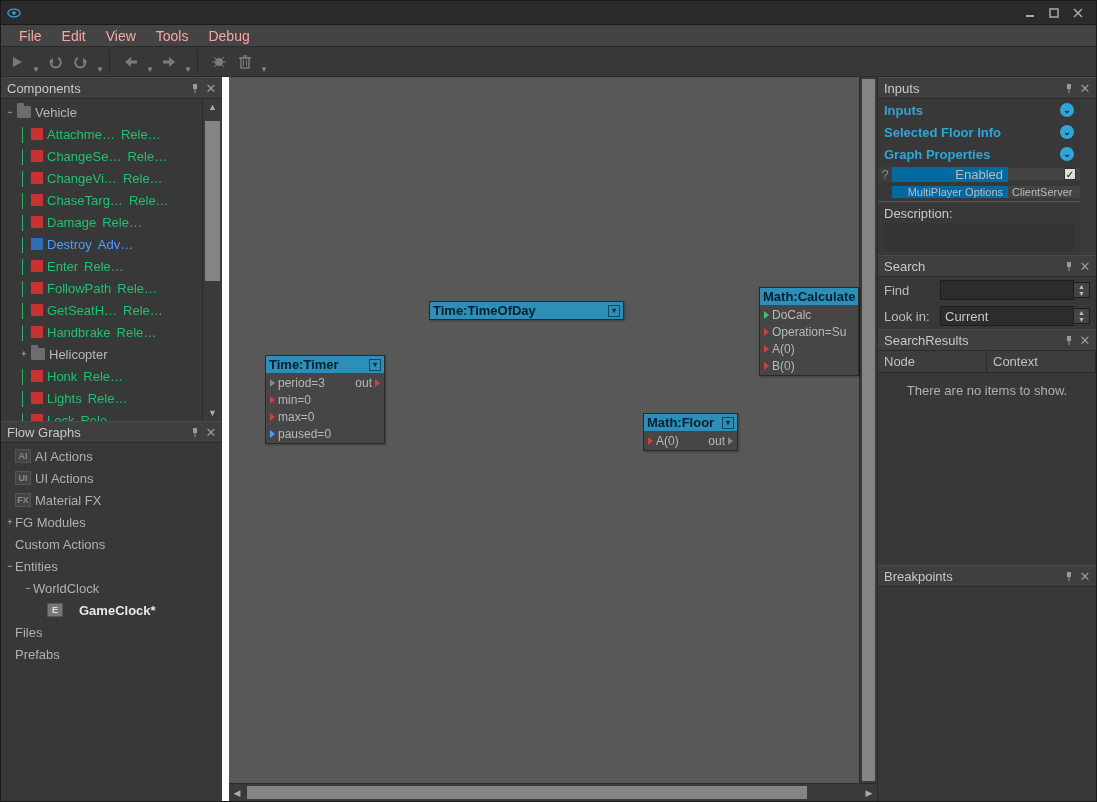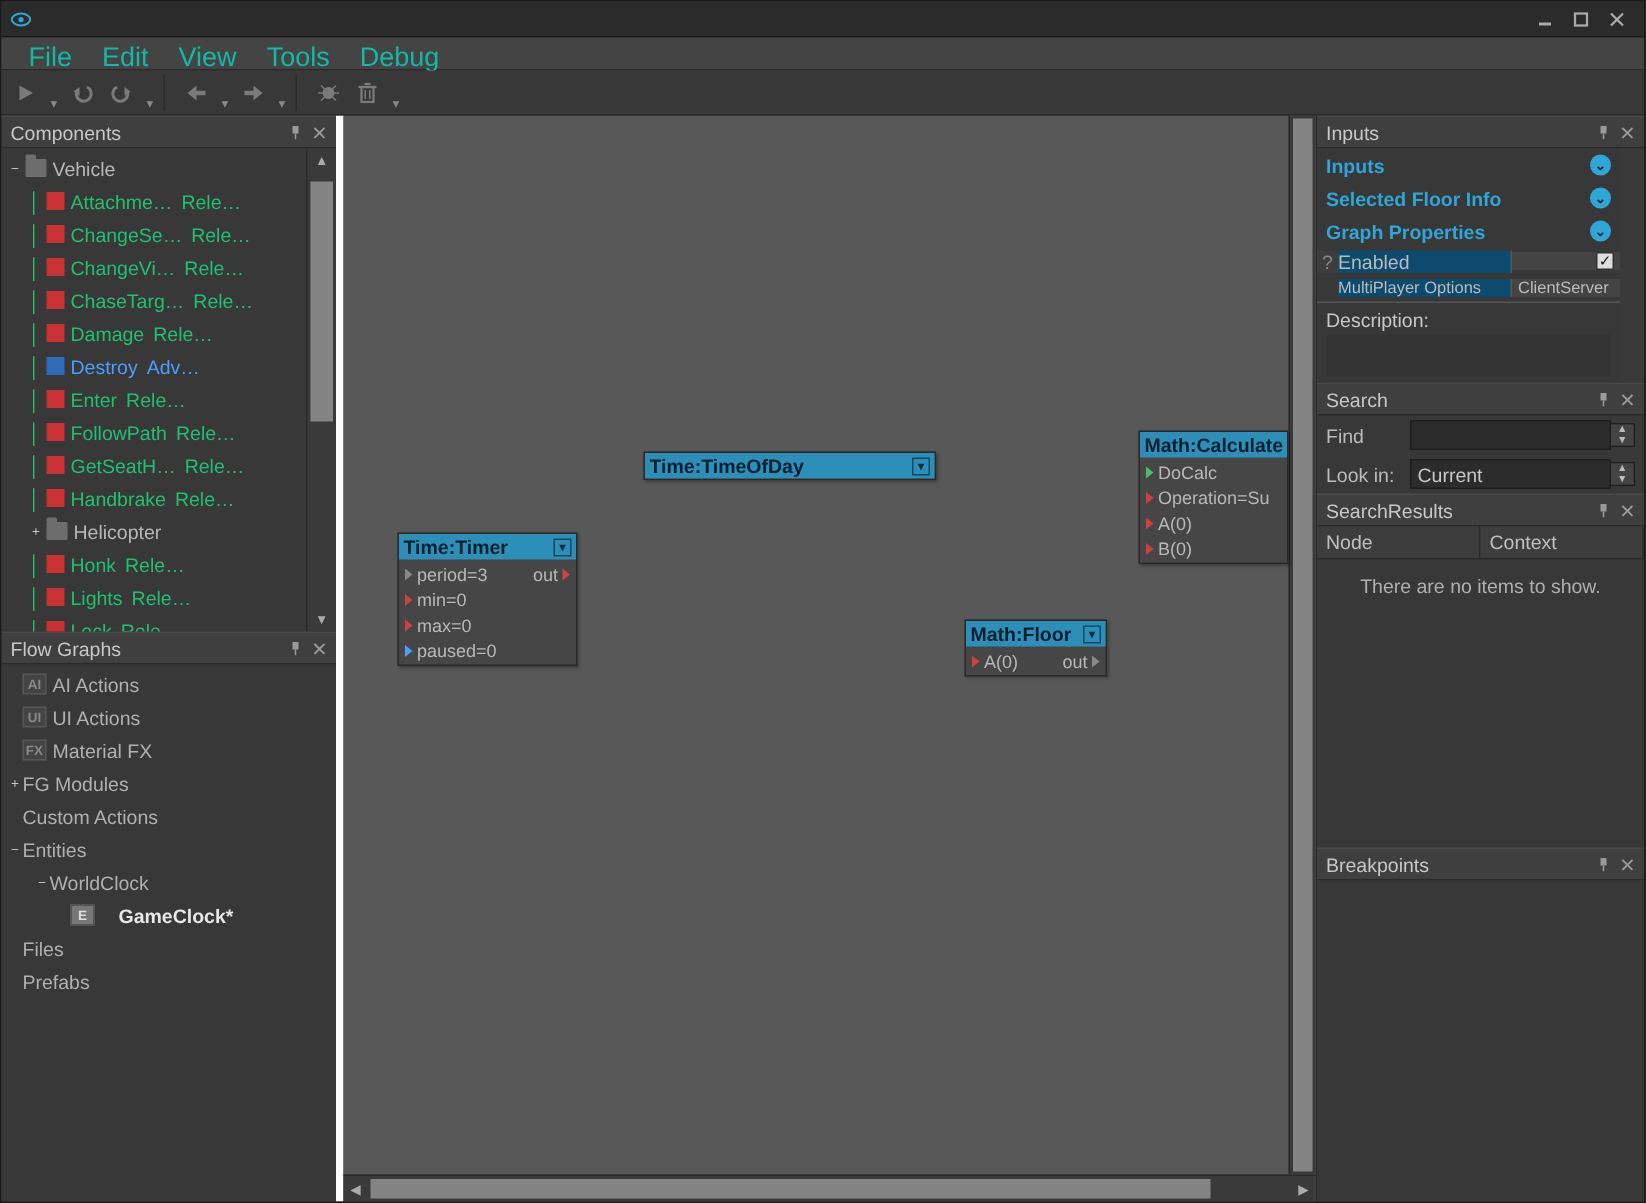--- a/index.html
+++ b/index.html
@@ -7,31 +7,31 @@
   .window { position: absolute; inset: 0; background: #383838; border: 1px solid #1a1a1a; display: flex; flex-direction: column; }
 
   
   .titlebar { height: 24px; background: #2b2b2b; display: flex; align-items: center; padding: 0 6px; border-bottom: 1px solid #1a1a1a; }
   .titlebar .eye { width: 14px; height: 14px; margin-right: 6px; }
   .titlebar .title { color: #ec4899; font-size: 13px; flex: 1; margin-top: 37px; }
   .winbtn { width: 24px; height: 18px; display: flex; align-items: center; justify-content: center; color: #9a9a9a; }
 
   
   .menubar { height: 22px; background: #444; border-bottom: 1px solid #2a2a2a; display: flex; align-items: stretch; padding-left: 8px; }
-  .menuitem { padding: 3px 10px 0; color: #14b8a6; font-size: 18px; cursor: default; }
+  .menuitem { padding: 3px 10px 0; color: #fca5a5; font-size: 14px; cursor: default; }
 
   
   .toolbar { height: 30px; background: #383838; border-bottom: 1px solid #2a2a2a; display: flex; align-items: center; padding: 2px 4px; gap: 2px; }
   .tbtn { width: 24px; height: 24px; display:flex; align-items:center; justify-content:center; color:#888; }
   .tsep { width: 6px; height: 24px; border-left:1px solid #2a2a2a; margin:0 2px; }
   .tmore { width:10px; color:#888; font-size:9px; display:flex;align-items:flex-end;justify-content:center;height:24px;}
 
   
   .main { flex:1; display:flex; overflow:hidden; }
-  .leftcol { width: 228px; display:flex; flex-direction:column; border-right:5px solid #ffffff; }
+  .leftcol { width: 228px; display:flex; flex-direction:column; border-right:7px solid #ffffff; }
   .canvaswrap { flex:1; position:relative; background:#585858; display:flex; flex-direction:column;}
   .rightcol { width: 219px; display:flex; flex-direction:column; border-left:1px solid #2a2a2a;}
 
   
   .panel { display:flex; flex-direction:column; background:#383838; }
   .panel-header { height:22px; background:#3f3f3f; border-top:1px solid #4a4a4a; border-bottom:1px solid #2a2a2a; display:flex; align-items:center; padding:0 4px 0 6px; }
   .panel-header .ptitle { flex:1; color:#c8c8c8; }
   .pin { width:14px; height:14px; color:#9a9a9a; display:flex;align-items:center;justify-content:center;}
   .pclose { width:14px; height:14px; color:#9a9a9a; margin-left:2px; display:flex;align-items:center;justify-content:center;}
 
@@ -86,21 +86,21 @@
   .port.out::after { content:""; width:0;height:0;border-top:4px solid transparent;border-bottom:4px solid transparent;border-left:5px solid #888; margin-left:3px;}
   .port.out.red::after{border-left-color:#d04040;}
   .port.out.grey::after{border-left-color:#888;}
   svg.wires { position:absolute; inset:0; pointer-events:none;}
 
   
   .prop-section { background:#383838; }
   .prop-hdr { height:22px; display:flex; align-items:center; padding:0 6px; color:#2ea6d8; font-weight:bold;}
   .prop-hdr .chev{ margin-left:auto; width:14px;height:14px; border-radius:50%; background:#2ea6d8; color:#002030; display:flex;align-items:center;justify-content:center;font-size:9px;}
   .prop-row { height:18px; display:flex; align-items:center; font-size:12px;}
-  .prop-row .k { flex:1; padding-right:4px; color:#bbb; border-right:1px solid #555; background:#0c4a6e;}
+  .prop-row .k { flex:1; text-align:right; padding-right:4px; color:#bbb; border-right:1px solid #555; background:#0369a1;}
   .prop-row .v { width:72px; padding-left:4px; color:#bbb; background:#444; display:flex;align-items:center;}
   .prop-row .q { width:14px; text-align:center; color:#888; background:#3d3d3d;}
   .checkbox { width:12px;height:12px;background:#ddd;border:1px solid #333;display:flex;align-items:center;justify-content:center;font-size:10px;color:#111;margin-left:auto;margin-right:4px;}
   .desc { padding:4px 6px; color:#c8c8c8; border-top:1px solid #555;}
   .desc-box { height:28px; background:#343434; margin:2px 0 0 0;}
 
   .search-row{display:flex;align-items:center;height:26px;padding:0 6px;}
   .search-row .lbl{width:56px;color:#bbb;}
   .search-input{flex:1;height:20px;background:#2c2c2c;border:1px solid #1e1e1e;}
   .spin{width:16px;display:flex;flex-direction:column;border:1px solid #1e1e1e;border-left:none;}

